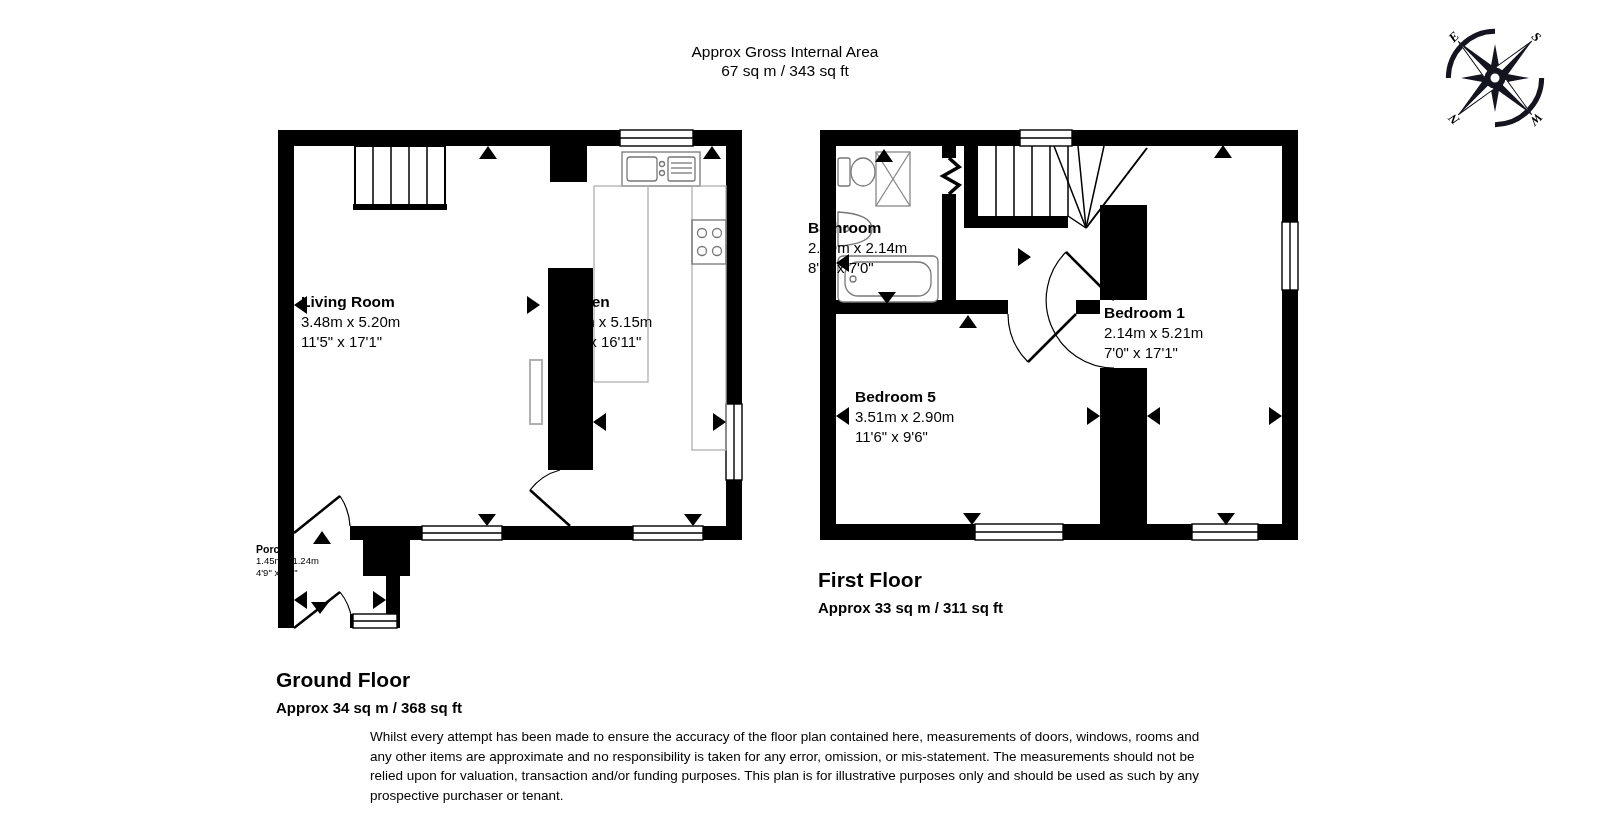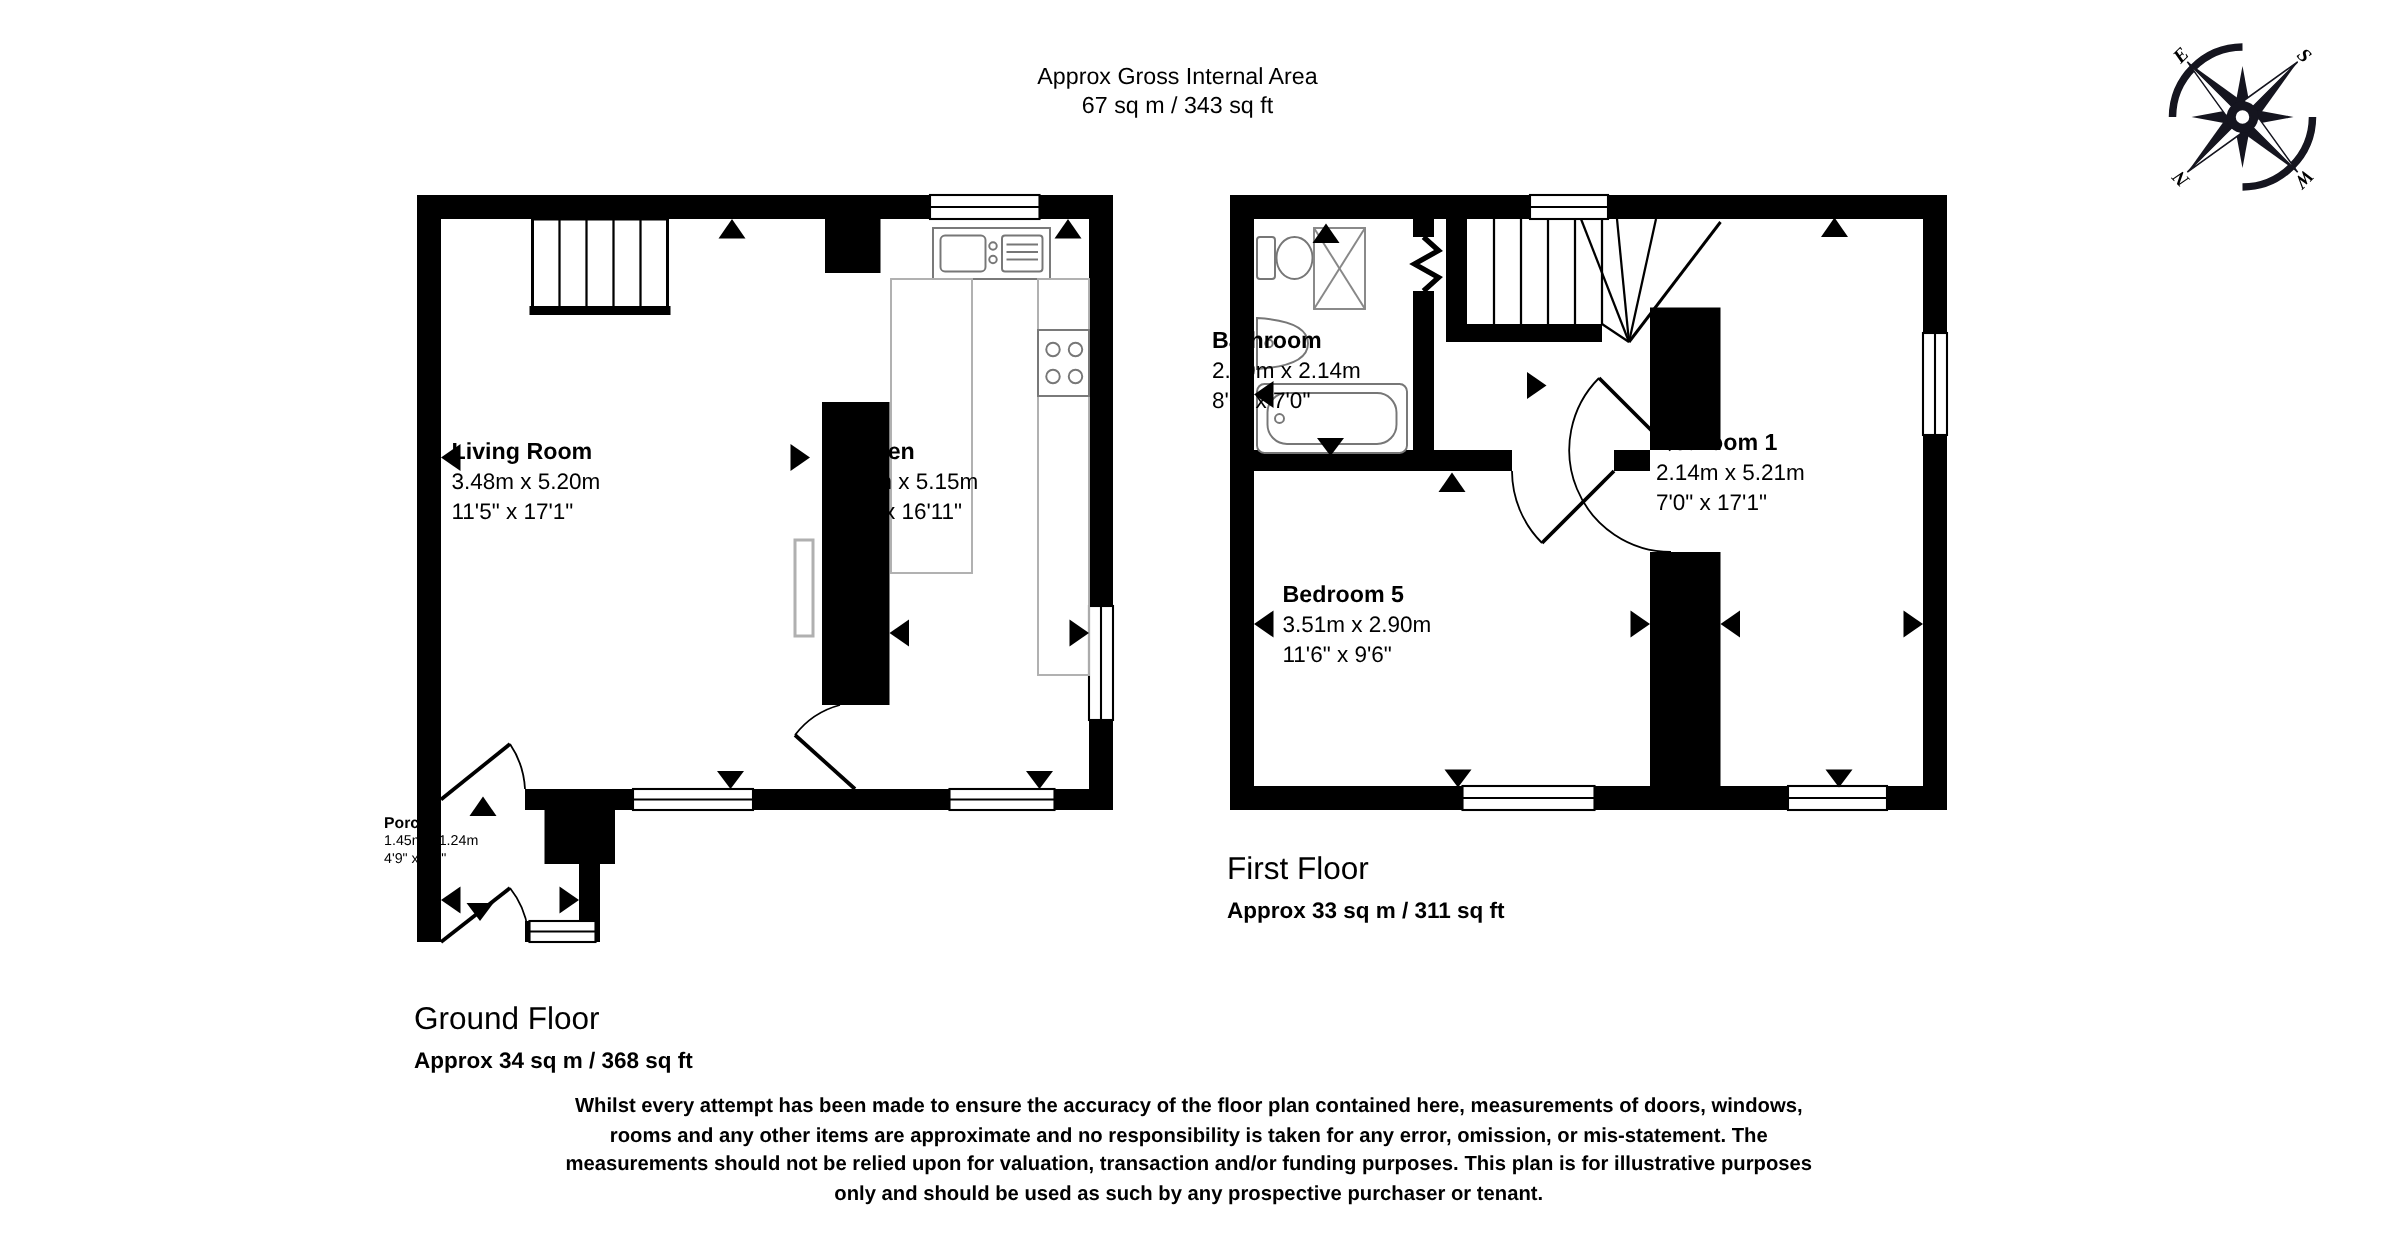--- a/index.html
+++ b/index.html
@@ -5,24 +5,24 @@
   html,body{margin:0;padding:0;background:#fff;}
   .canvas{position:relative;width:1600px;height:834px;background:#ffffff;
           font-family:"Liberation Sans",sans-serif;color:#000;overflow:hidden;}
   .plan-svg{position:absolute;}
   .main-title{position:absolute;left:535px;top:42px;width:500px;text-align:center;
               font-weight:normal;font-size:15.5px;line-height:19px;}
   .room-label{position:absolute;text-align:left;font-size:15px;line-height:20px;}
   .room-name{font-weight:bold;font-size:15.5px;}
   .room-label.small{font-size:9.5px;line-height:12px;}
   .room-label.small .room-name{font-size:10.5px;}
-  .floor-caption{position:absolute;font-size:21px;font-weight:normal;}
+  .floor-caption{position:absolute;font-size:21px;font-weight:bold;}
   .floor-area{position:absolute;font-size:15px;font-weight:bold;}
-  .disclaimer{position:absolute;left:370px;top:727px;width:845px;text-align:center;
-              font-size:13.5px;line-height:19.5px;font-weight:bold;}
+  .disclaimer{position:absolute;left:370px;top:727px;width:845px;text-align:left;
+              font-size:13.5px;line-height:19.5px;}
   .compass-letter{font-family:"Liberation Serif",serif;font-style:italic;
                   font-weight:bold;font-size:13px;}
 </style>
 </head>
 <body>
 
 <div class="canvas">
 
   <div class="main-title">
     <div>Approx Gross Internal Area</div>
@@ -228,21 +228,21 @@
   <div class="room-label small" style="left:256px;top:543px;width:104px">
     <div class="room-name">Porch</div>
     <div>1.45m x 1.24m</div>
     <div>4'9" x 4'1"</div>
   </div>
   <div class="room-label" style="left:808px;top:218px;width:200px">
     <div class="room-name">Bathroom</div>
     <div>2.59m x 2.14m</div>
     <div>8'6" x 7'0"</div>
   </div>
-  <div class="room-label" style="left:1104px;top:286px;width:200px">
+  <div class="room-label" style="left:1104px;top:303px;width:200px">
     <div class="room-name">Bedroom 1</div>
     <div>2.14m x 5.21m</div>
     <div>7'0" x 17'1"</div>
   </div>
   <div class="room-label" style="left:855px;top:387px;width:200px">
     <div class="room-name">Bedroom 5</div>
     <div>3.51m x 2.90m</div>
     <div>11'6" x 9'6"</div>
   </div>
 

